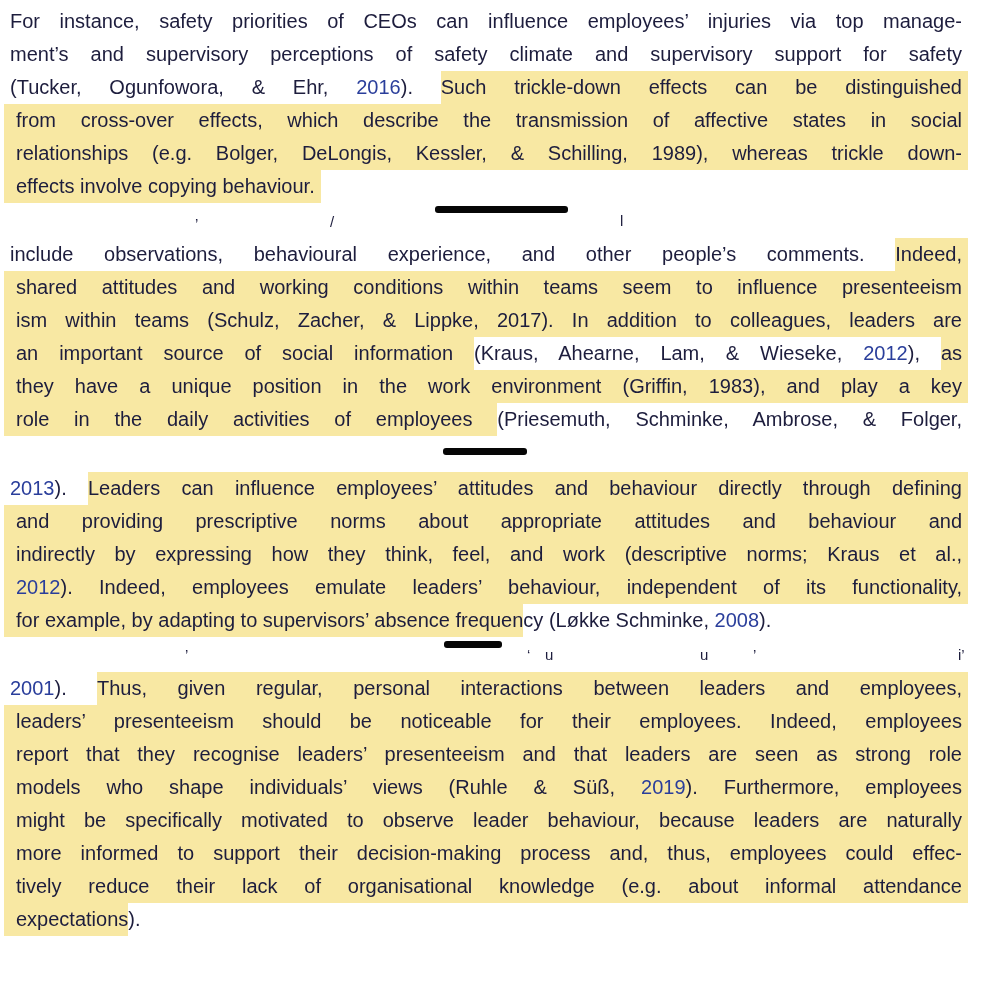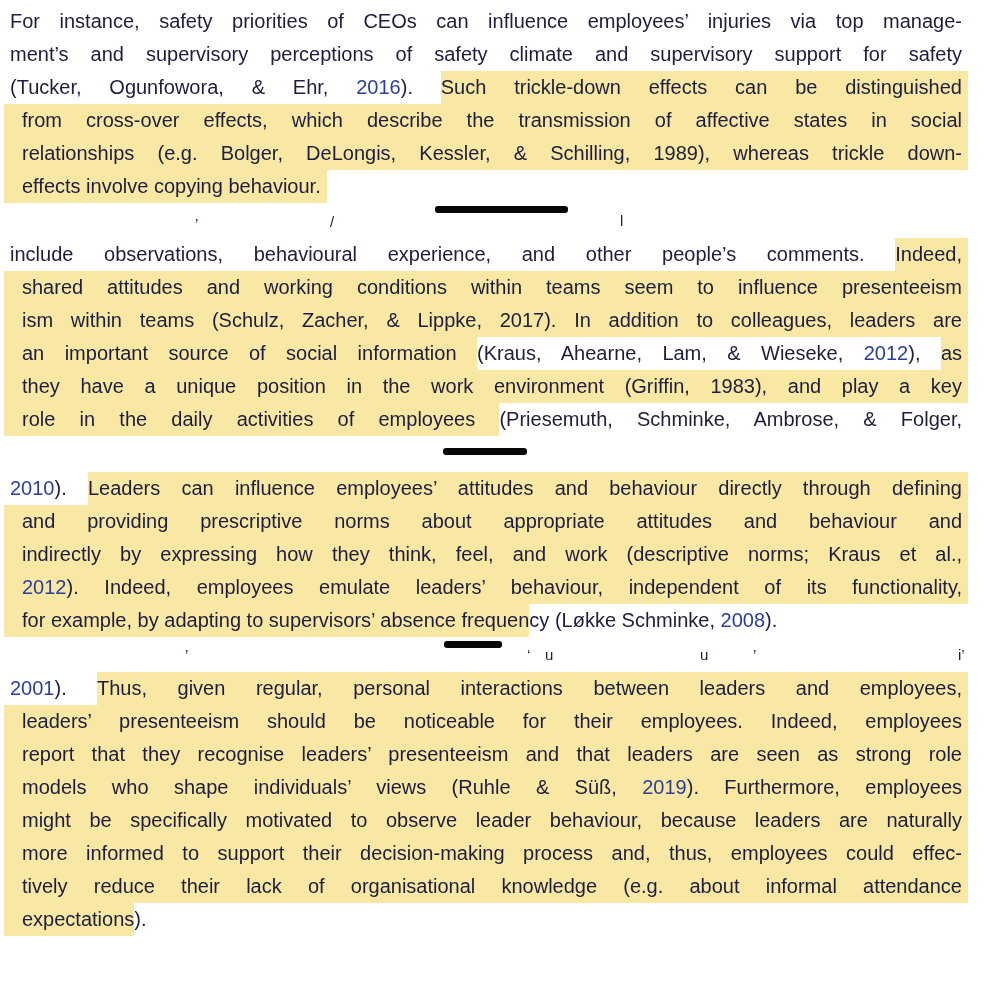--- a/index.html
+++ b/index.html
@@ -28,21 +28,21 @@
   .line.j {
     text-align: justify;
     text-align-last: justify;
   }
   .seg { }
   .hl {
     background: var(--hl, #f8e8a3);
     padding-top: 5px;
     padding-bottom: 6px;
   }
-  .line .hl:first-child { padding-left: 18px; margin-left: -6px; }
+  .line .hl:first-child { padding-left: 12px; margin-left: -6px; }
   .line .hl:last-child  { padding-right: 6px; margin-right: -6px; }
   .ref { color: var(--link, #2a3e9b); }
   .sep { position: relative; }
   .bar {
     position: absolute;
     background: var(--bar, #060606);
     border-radius: 3px;
   }
   .frag {
     position: absolute;
@@ -87,21 +87,21 @@
         <div class="line j"><span class="seg hl">shared attitudes and working conditions within teams seem to influence presenteeism</span></div>
         <div class="line j"><span class="seg hl">ism within teams (Schulz, Zacher, &amp; Lippke, 2017). In addition to colleagues, leaders are</span></div>
         <div class="line j"><span class="seg hl">an important source of social information </span><span class="seg">(Kraus, Ahearne, Lam, &amp; Wieseke, </span><span class="seg ref">2012</span><span class="seg">), </span><span class="seg hl">as</span></div>
         <div class="line j"><span class="seg hl">they have a unique position in the work environment (Griffin, 1983), and play a key</span></div>
         <div class="line j"><span class="seg hl">role in the daily activities of employees </span><span class="seg">(Priesemuth, Schminke, Ambrose, &amp; Folger,</span></div>
       </div>
       <div class="sep" style="height: 36px;">
         <div class="bar" style="left: 433px; top: 12px; width: 84px; height: 7px;"></div>
       </div>
       <div class="para">
-        <div class="line j"><span class="seg ref">2010</span><span class="seg">). </span><span class="seg hl">Leaders can influence employees’ attitudes and behaviour directly through defining</span></div>
+        <div class="line j"><span class="seg ref">2013</span><span class="seg">). </span><span class="seg hl">Leaders can influence employees’ attitudes and behaviour directly through defining</span></div>
         <div class="line j"><span class="seg hl">and providing prescriptive norms about appropriate attitudes and behaviour and</span></div>
         <div class="line j"><span class="seg hl">indirectly by expressing how they think, feel, and work (descriptive norms; Kraus et al.,</span></div>
         <div class="line j"><span class="seg hl ref">2012</span><span class="seg hl">). Indeed, employees emulate leaders’ behaviour, independent of its functionality,</span></div>
         <div class="line"><span class="seg hl">for example, by adapting to supervisors’ absence frequen</span><span class="seg">cy (Løkke Schminke, </span><span class="seg ref">2008</span><span class="seg">).</span></div>
       </div>
       <div class="sep" style="height: 35px;">
         <div class="bar" style="left: 434px; top: 4px; width: 58px; height: 7px;"></div>
         <span class="frag" style="left: 175px; top: 13px;">’</span>
         <span class="frag" style="left: 517px; top: 13px;">‘</span>
         <span class="frag" style="left: 535px; top: 13px;">u</span>

